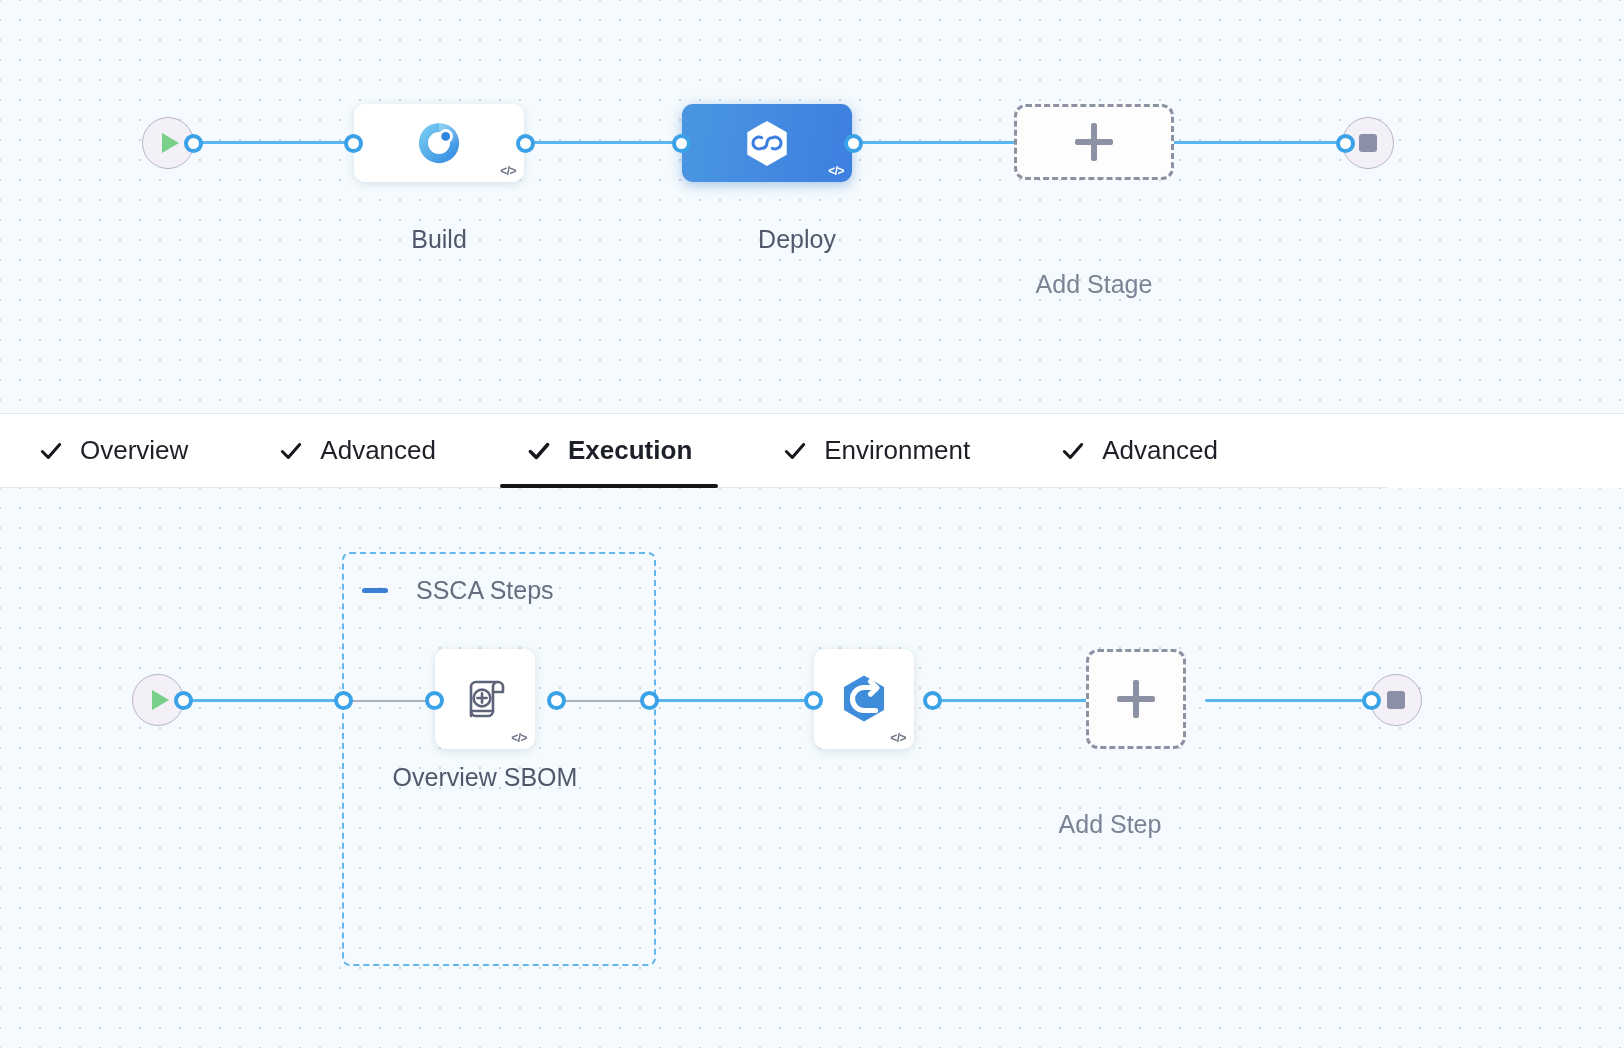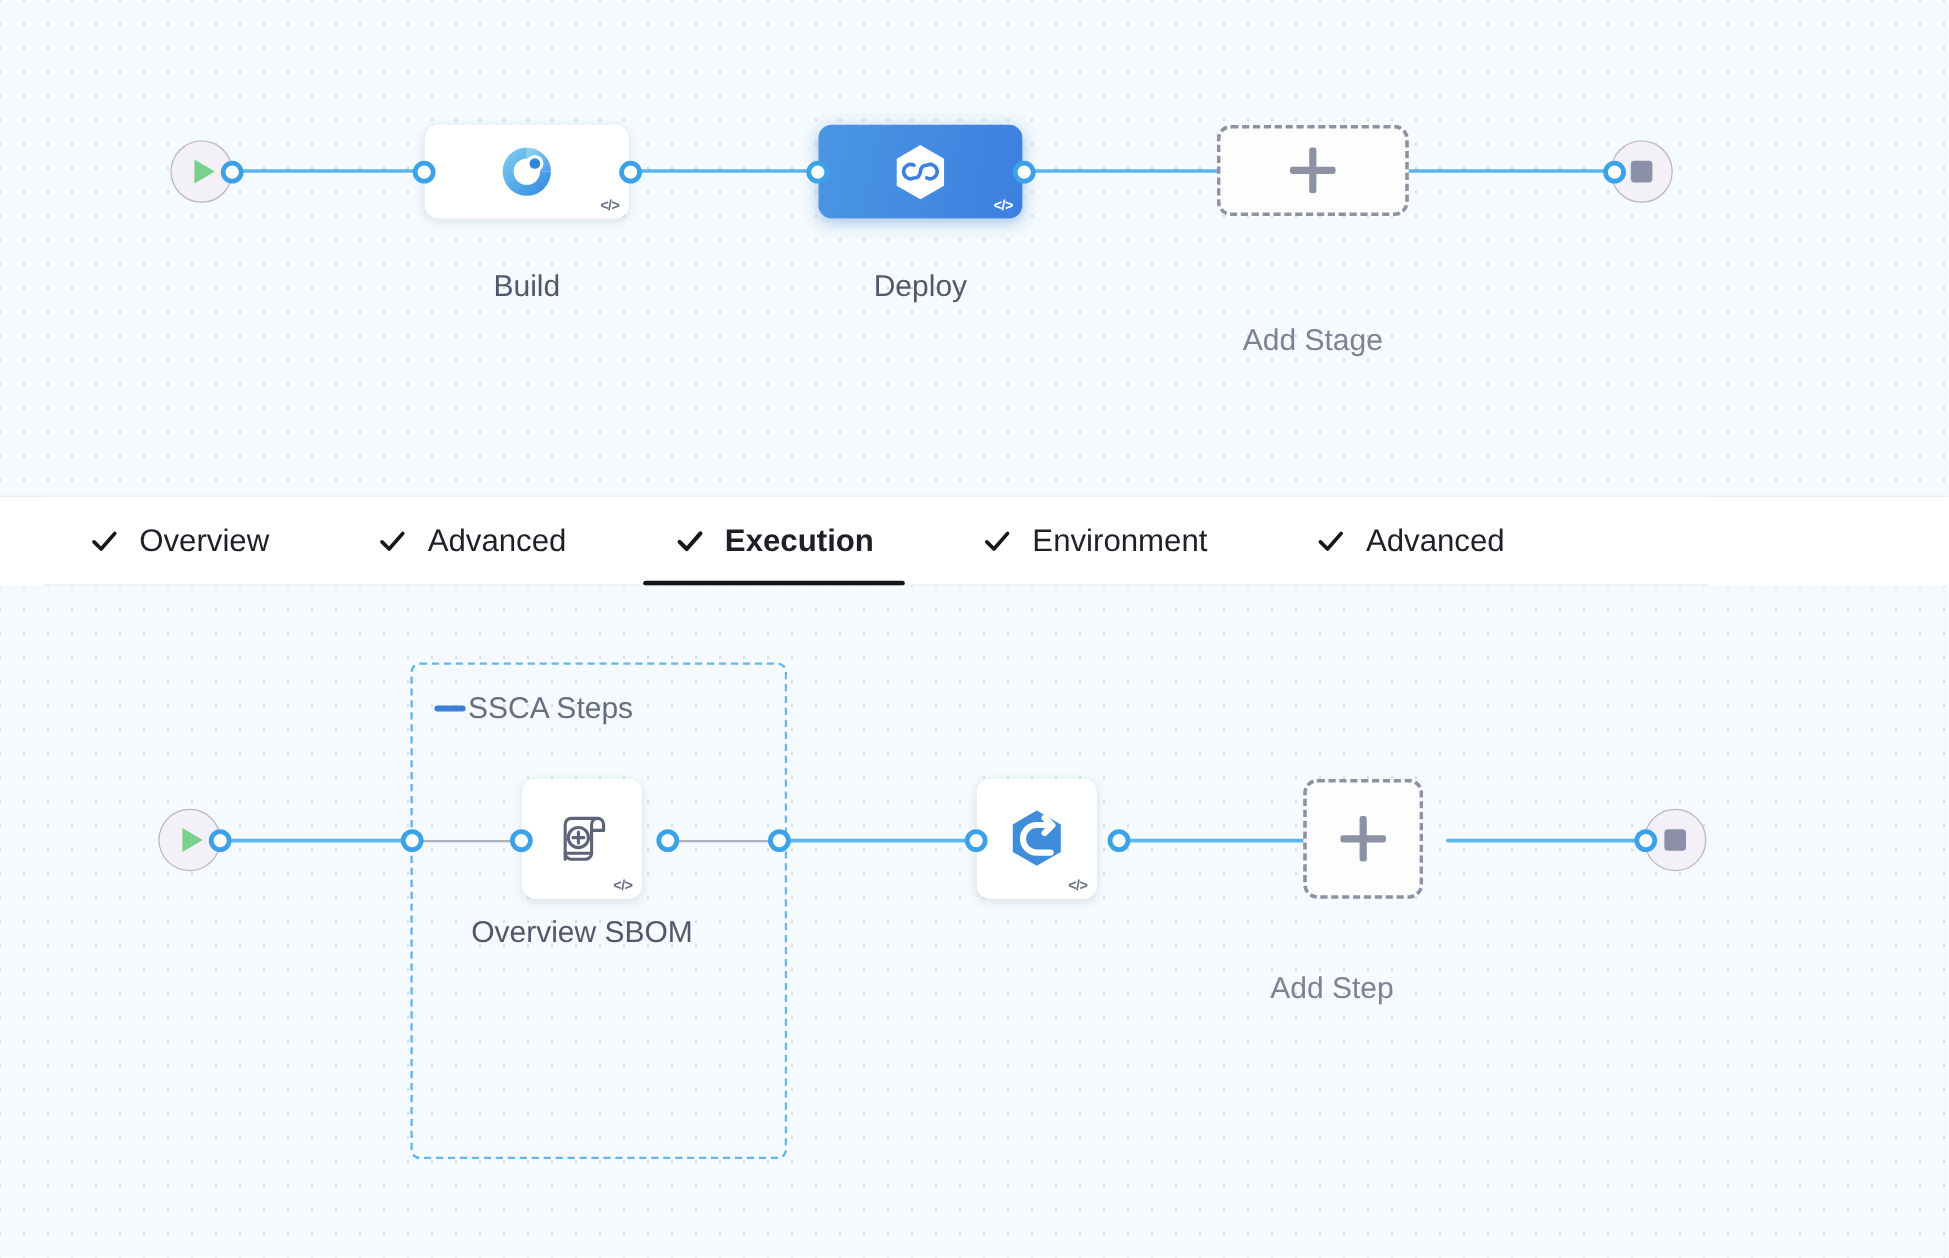--- a/index.html
+++ b/index.html
@@ -157,21 +157,21 @@
     position: absolute;
     border: 2px dashed #63b7ed;
     border-radius: 8px;
     background: rgba(255,255,255,0);
     z-index: 1;
   }
   .group-head {
     position: absolute;
     display: flex;
     align-items: center;
-    gap: 2px;
+    gap: 28px;
     z-index: 5;
   }
   .collapse-dash {
     width: 26px; height: 5px;
     border-radius: 3px;
     background: #3a7fd5;
   }
   .group-title {
     font-size: 25px;
     color: #676e80;
@@ -180,21 +180,20 @@
   
   .tabbar {
     position: relative;
     width: 1388px;
     height: 74px;
     background: #ffffff;
     display: flex;
     align-items: center;
     padding-left: 30px;
     border-bottom: 1px solid #e6eaee;
-    margin-left: 36px;
   }
   .tab {
     display: flex;
     align-items: center;
     gap: 16px;
     height: 74px;
     padding: 0 8px;
     margin-right: 74px;
     position: relative;
     cursor: pointer;
@@ -258,21 +257,21 @@
     <span class="icon-wrap">
       <svg width="50" height="50" viewBox="0 0 52 52">
         <path d="M26 3 46.5 14.8v23.4L26 50 5.5 38.2V14.8Z" fill="#ffffff"></path>
         <path d="M20.5 20.5a6.2 6.2 0 1 0 0 11c3.4 0 5.2-2.2 5.5-5.5s2.1-5.5 5.5-5.5a6.2 6.2 0 1 1 0 11" fill="none" stroke="#3d7fe0" stroke-width="3.1" stroke-linecap="round"></path>
       </svg>
     </span>
     <span class="code-badge">&lt;/&gt;</span>
   </div>
   <div class="port" style="left:672px; top:134px;"></div>
   <div class="port" style="left:844px; top:134px;"></div>
-  <div class="node-label" style="left:682px; top:224px; width:170px;">Deploy</div>
+  <div class="node-label" style="left:712px; top:224px; width:170px;">Deploy</div>
 
   <div class="add-box stage" style="left:1014px; top:104px;">
     <span class="plus"></span>
   </div>
   <div class="node-label muted" style="left:1014px; top:222px; width:160px;">Add Stage</div>
 
   <div class="terminal" style="left:1342px; top:117px;">
     <span class="stop-sq"></span>
   </div>
   <div class="port" style="left:1336px; top:134px;"></div>

